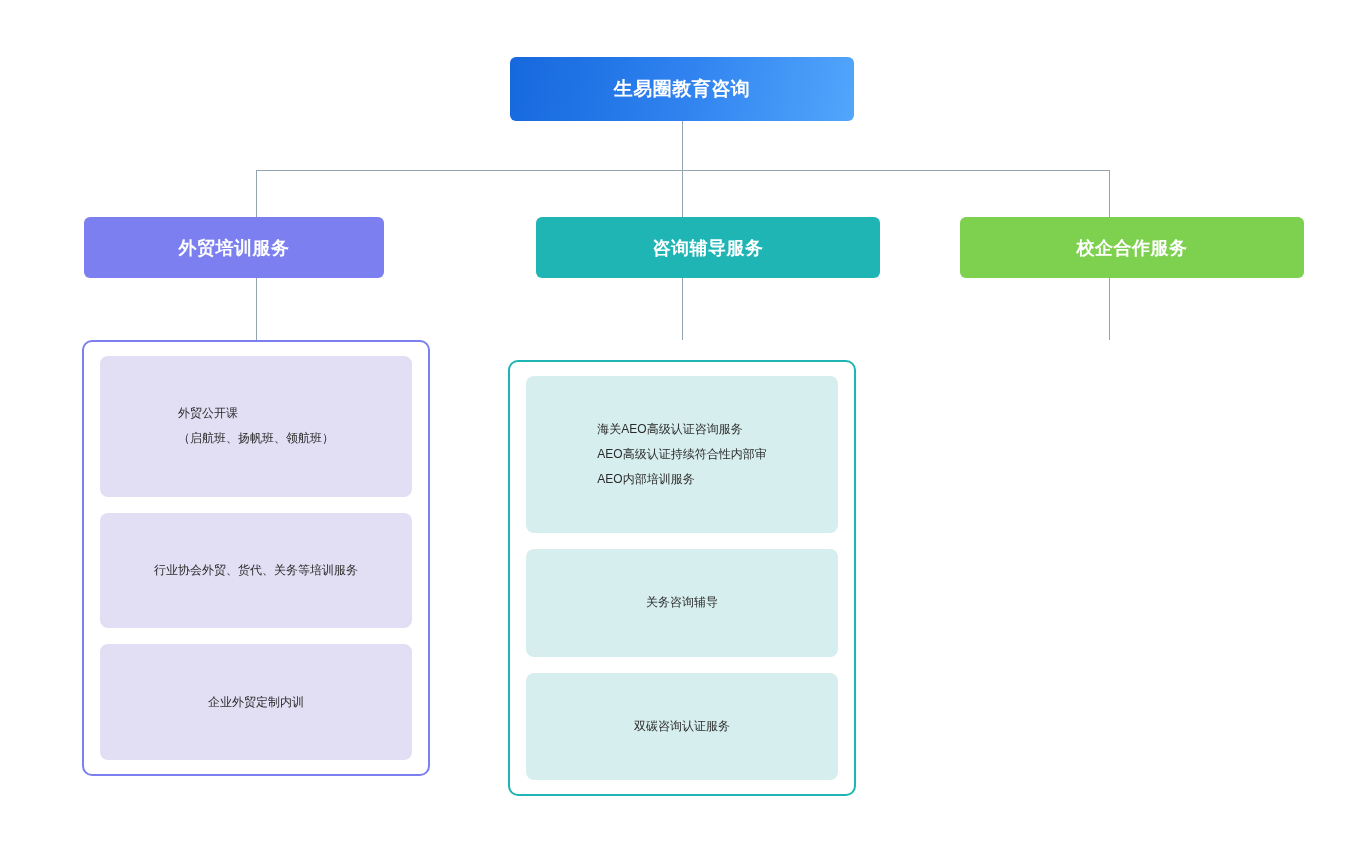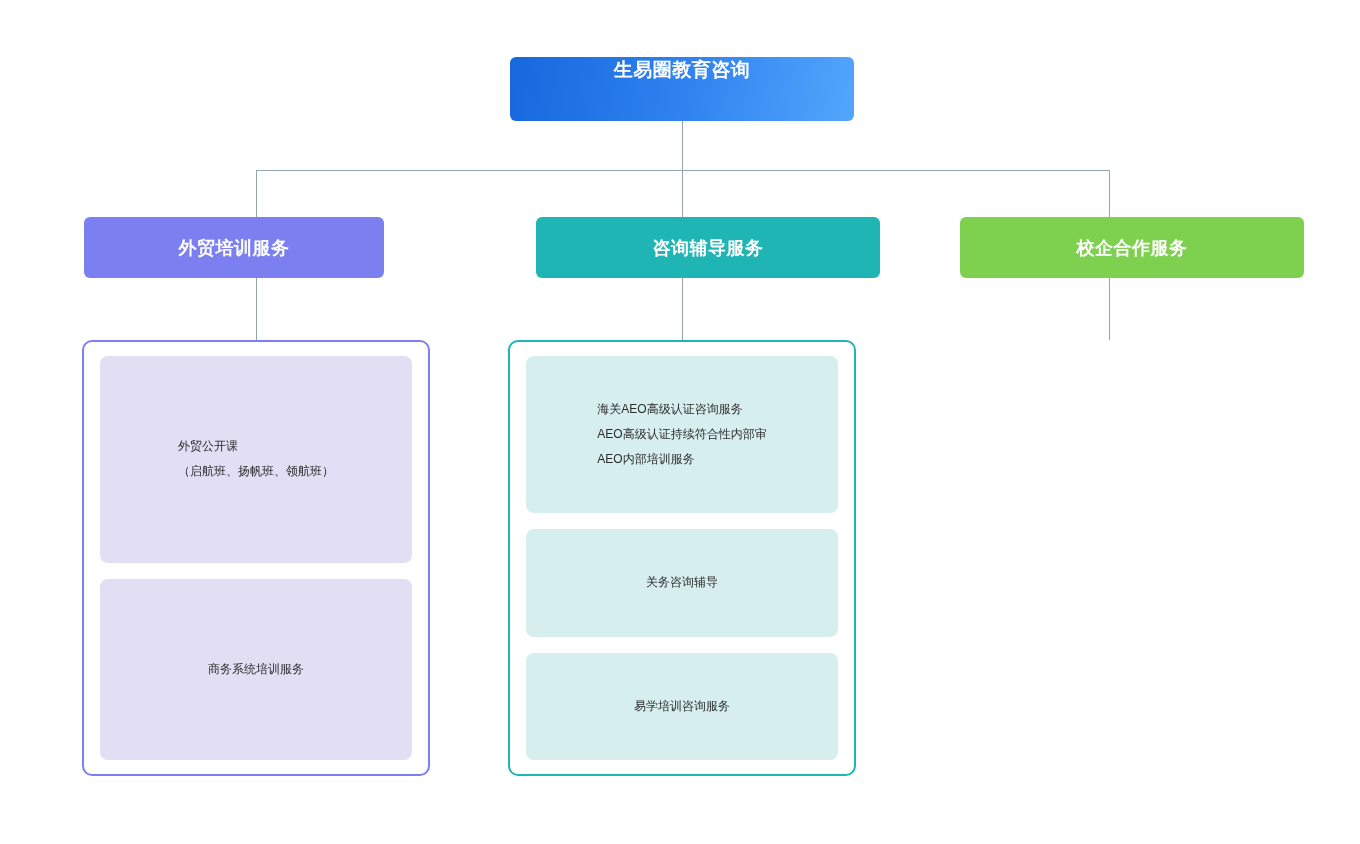--- a/index.html
+++ b/index.html
@@ -24,21 +24,21 @@
   
   .root-node {
     position: absolute;
     left: 510px;
     top: 57px;
     width: 344px;
     height: 64px;
     border-radius: 6px;
     background: linear-gradient(100deg, #1668dd 0%, #2f82ef 50%, #52a6fb 100%);
     display: flex;
-    align-items: flex-start;
+    align-items: center;
     justify-content: center;
     color: #ffffff;
     font-size: 19px;
     font-weight: bold;
     letter-spacing: 0.5px;
   }
 
   
   .connector {
     position: absolute;
@@ -81,21 +81,21 @@
     border-radius: 10px;
     border: 2px solid #7b7ff0;
     padding: 14px 16px;
     height: 436px;
     display: flex;
     flex-direction: column;
     justify-content: flex-start;
     gap: 16px;
   }
   .box-1 { left: 82px;  width: 348px; border-color: #7b7ff0; }
-  .box-2 { left: 508px; width: 348px; border-color: #1fb5b5; }
+  .box-2 { left: 508px; width: 348px; border-color: #1fb5b5; margin-top: 20px; }
   .box-3 { left: 934px; width: 348px; border-color: #7ed04f; }
 
   .leaf {
     border-radius: 8px;
     display: flex;
     align-items: center;
     justify-content: center;
     text-align: left;
     font-size: 12px;
     line-height: 25px;
@@ -146,25 +146,26 @@
 
   <div class="column col-3">
     <div class="branch-header header-green">
       <span>校企合作服务</span>
     </div>
   </div>
 
   <div class="items-box box-1">
     <div class="leaf leaf-purple">外贸公开课
 （启航班、扬帆班、领航班）</div>
-    <div class="leaf leaf-purple">商务系统培训服务</div>
+    <div class="leaf leaf-purple">行业协会外贸、货代、关务等培训服务</div>
+    <div class="leaf leaf-purple">企业外贸定制内训</div>
   </div>
 
   <div class="items-box box-2">
     <div class="leaf leaf-teal">海关AEO高级认证咨询服务
 AEO高级认证持续符合性内部审
 AEO内部培训服务</div>
     <div class="leaf leaf-teal">关务咨询辅导</div>
-    <div class="leaf leaf-teal">易学培训咨询服务</div>
+    <div class="leaf leaf-teal">双碳咨询认证服务</div>
   </div>
 
 
 </div>
 
 </body></html>

